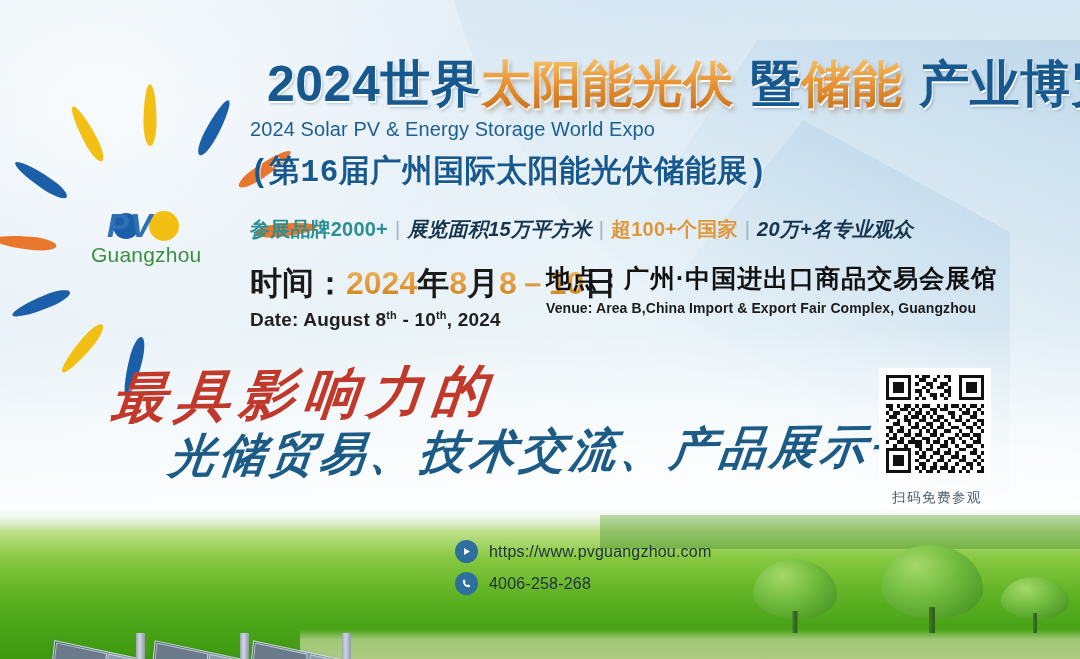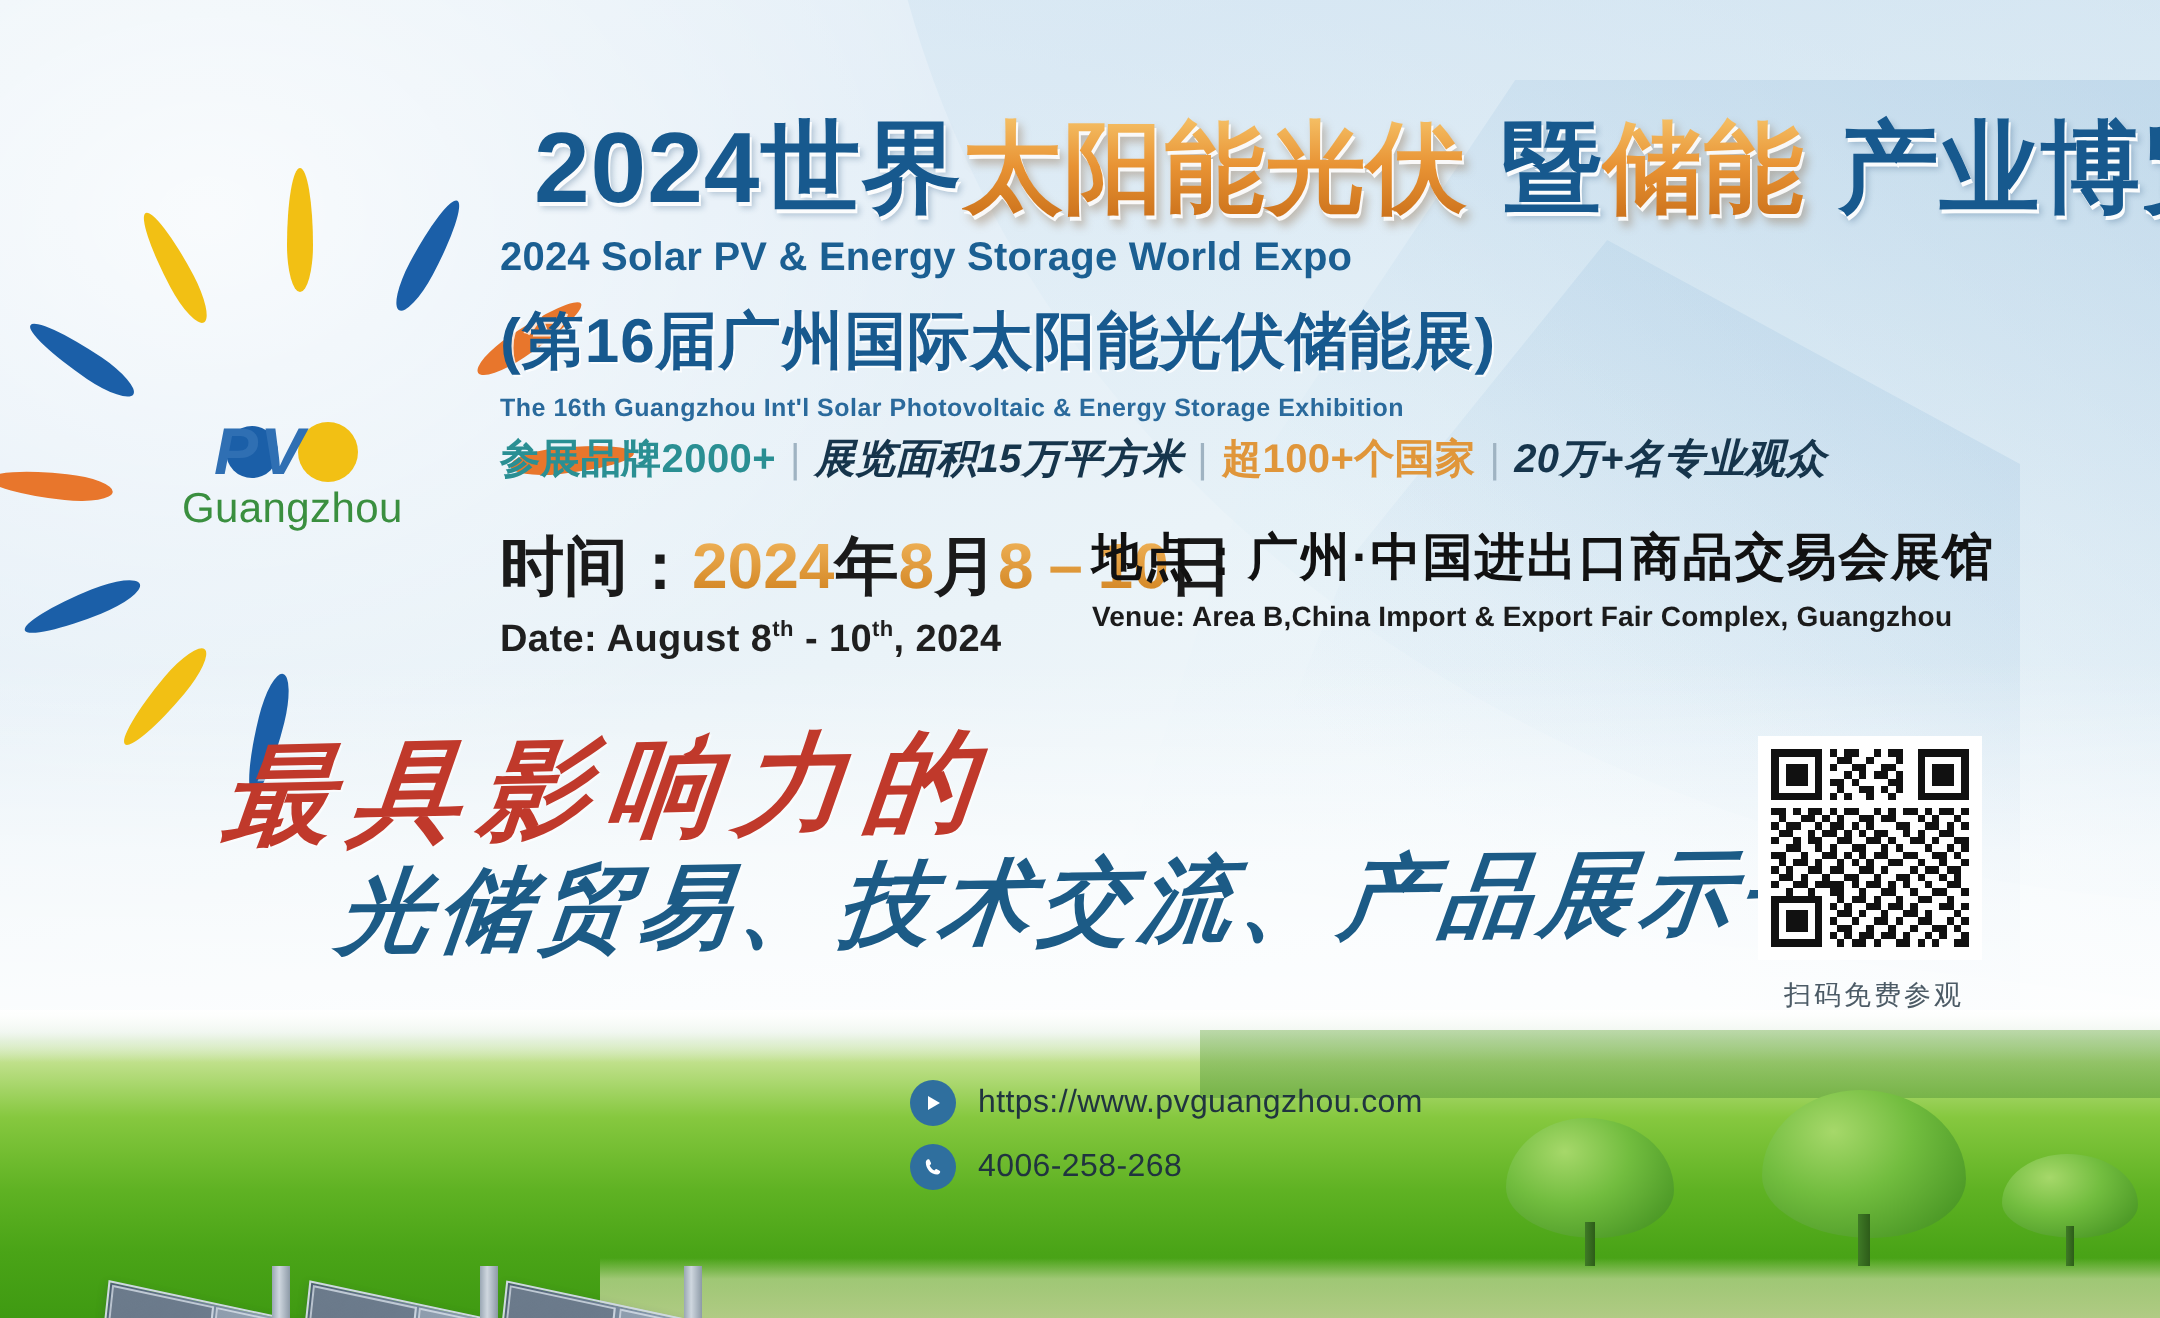--- a/index.html
+++ b/index.html
@@ -168,32 +168,33 @@
     background: linear-gradient(180deg, #f6c46a 0%, #e89334 48%, #c96f19 100%);
     -webkit-background-clip: text;
     background-clip: text;
     -webkit-text-fill-color: transparent;
     text-shadow: none;
     filter: drop-shadow(1px 2px 0 rgba(255,255,255,0.9)) drop-shadow(2px 3px 2px rgba(120,70,20,0.30));
   }
   .title-en {
     margin-top: 7px;
     font-size: 20px;
-    font-weight: 700;
+    font-weight: 400;
     color: #1b5f92;
     letter-spacing: 0.1px;
   }
   .title-sub {
     margin-top: 9px;
     font-size: 31px;
     font-weight: 700;
     color: #17598e;
     letter-spacing: 0.5px;
     white-space: nowrap;
     text-shadow: 1px 1px 0 rgba(255,255,255,0.8);
+    font-family: Liberation Mono, monospace;
   }
   .title-sub-en {
     margin-top: 5px;
     font-size: 12.5px;
     font-weight: 700;
     color: #2a6a9c;
     letter-spacing: 0.25px;
   }
 
   
@@ -346,21 +347,20 @@
     <div class="logo-badge" style="left:58px; top:118px; width:26px; height:26px; background:#1b5fa8;"></div>
     <div class="logo-badge" style="left:94px; top:116px; width:30px; height:30px; background:#f2c014;"></div>
     <div class="logo-pv" style="z-index:3;font-style:italic;">PV</div>
     <div class="logo-city">Guangzhou</div>
   </div>
 
   <div class="headline">
     <div class="title-main"><span class="t-blue">2024世界</span><span class="t-orange">太阳能光伏</span><span class="t-blue">暨</span><span class="t-orange">储能</span><span class="t-blue">产业博览会</span></div>
     <div class="title-en">2024 Solar PV &amp; Energy Storage World Expo</div>
     <div class="title-sub">(第16届广州国际太阳能光伏储能展)</div>
-    <div class="title-sub-en">The 16th Guangzhou Int'l Solar Photovoltaic &amp; Energy Storage Exhibition</div>
   </div>
 
   <div class="stats">
     <span class="s-teal">参展品牌2000+</span><span class="sep">|</span><span class="s-dark">展览面积15万平方米</span><span class="sep">|</span><span class="s-orange">超100+个国家</span><span class="sep">|</span><span class="s-dark">20万+名专业观众</span>
   </div>
 
   <div class="date-block">
     <div class="date-line1"><span>时间：</span><span class="d-num">2024</span><span>年</span><span class="d-num">8</span><span>月</span><span class="d-num">8－10</span><span>日</span></div>
     <div class="date-line2"><span>Date: August 8</span><sup>th</sup><span> - 10</span><sup>th</sup><span>, 2024</span></div>
   </div>

